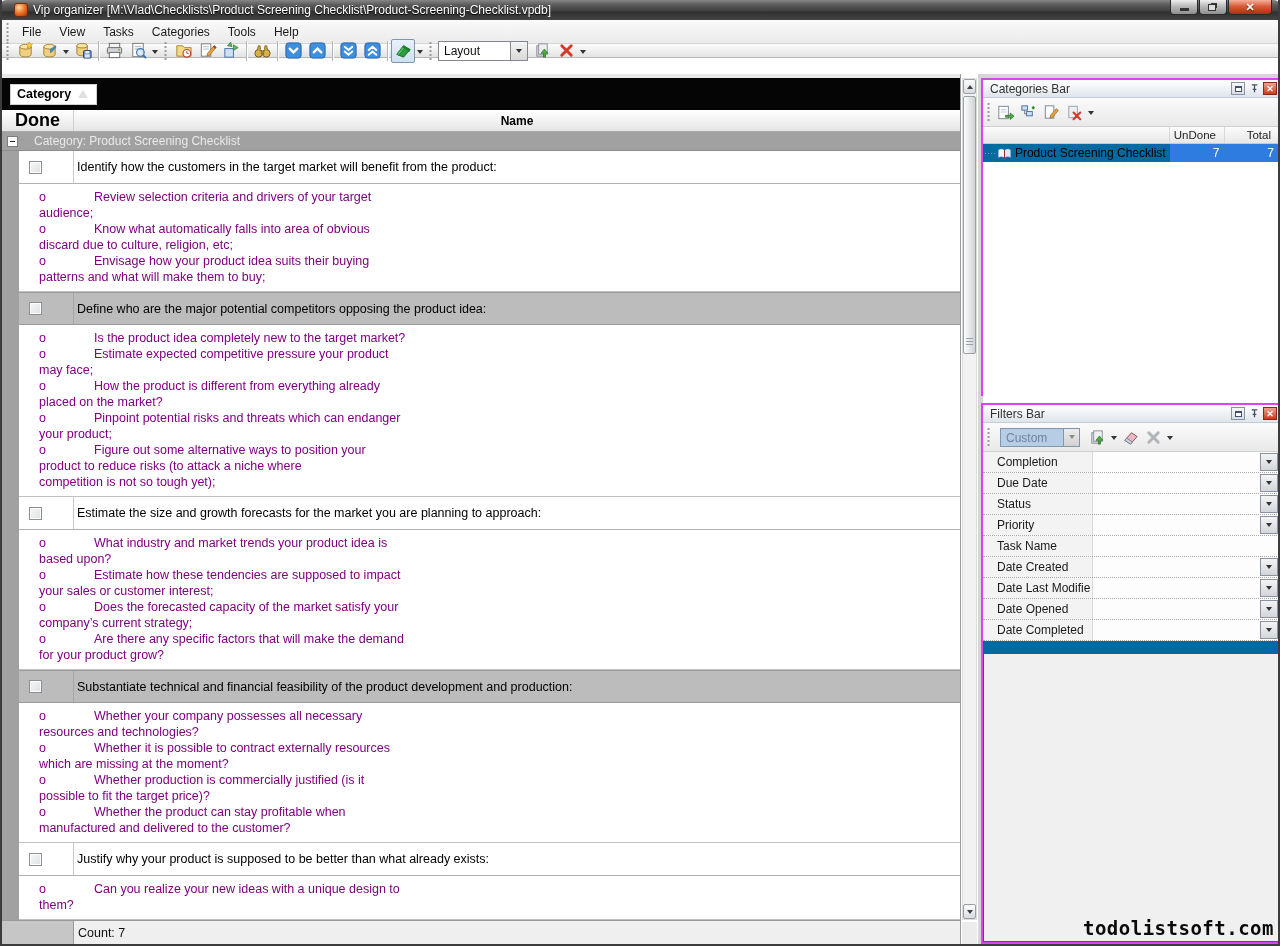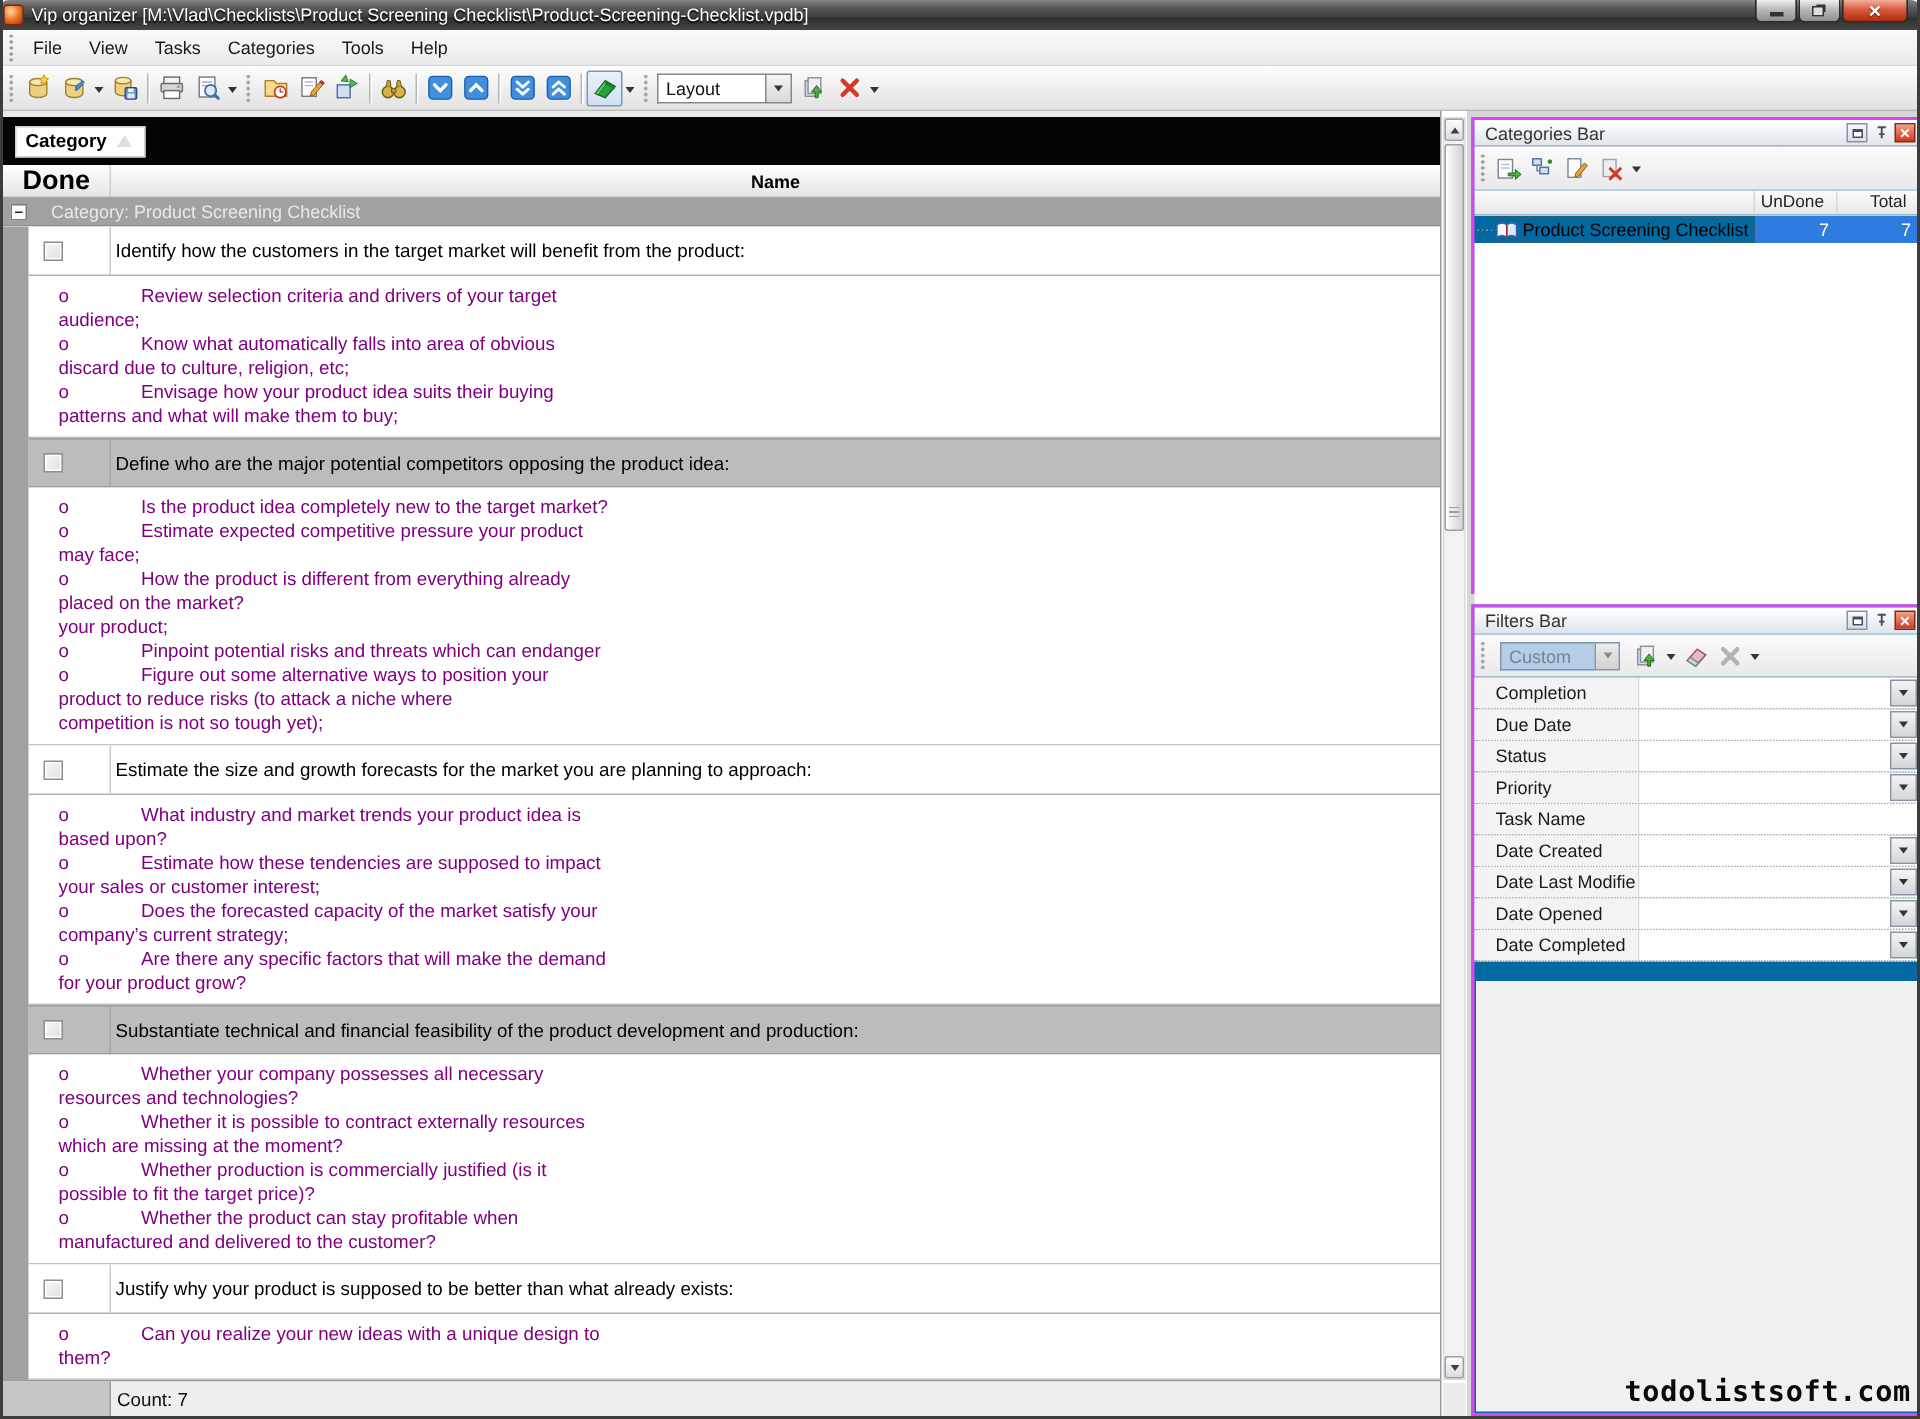--- a/index.html
+++ b/index.html
@@ -7,21 +7,21 @@
   #root{
     position:relative; width:1280px; height:946px; overflow:hidden;
     font-family:"Liberation Sans", sans-serif; background:#fff;
     border-left:2px solid #3c3c3c; border-right:2px solid #3c3c3c; border-bottom:2px solid #3c3c3c;
   }
   
   .titlebar{
     position:absolute; top:0; left:-2px; right:-2px; height:20px;
     background:linear-gradient(180deg,#868686 0%,#5a5a5a 25%,#3f3f3f 55%,#2f2f2f 60%,#454545 100%);
     border-radius:6px 6px 0 0; display:flex; align-items:center; color:#fff; font-size:12px;
-    padding-left:2px; text-shadow:0 1px 1px #000;
+    padding-left:14px; text-shadow:0 1px 1px #000;
   }
   .appicon{ width:14px; height:14px; margin-right:5px; border-radius:3px;
     background:radial-gradient(circle at 35% 30%, #ffd9a0, #e86a1e 55%, #a33207);
     border:1px solid #7a2a08; flex:0 0 auto;}
   .title-text{ white-space:nowrap; overflow:hidden; }
   .winbtns{ position:absolute; right:8px; top:0; display:flex; }
   .winbtn{ height:15px; width:28px; margin-left:1px; border:1px solid #2a2a2a; border-top:none;
     border-radius:0 0 4px 4px; background:linear-gradient(180deg,#efefef,#b9b9b9 45%,#8f8f8f);
     display:flex; align-items:center; justify-content:center; }
   .winbtn.close{ width:44px; background:linear-gradient(180deg,#f6b09a,#d95b3c 45%,#b02c12); }
@@ -30,21 +30,21 @@
   .glyph-x{ color:#fff; font-size:11px; font-weight:bold; text-shadow:0 1px 1px #5a1505; }
   
   .menubar{ position:absolute; top:20px; left:0; right:0; height:24px;
     background:linear-gradient(180deg,#fafafa,#ebebeb); border-bottom:1px solid #d5d5d5;
     display:flex; align-items:center; }
   .grip{ width:5px; height:18px; margin:0 3px;
     background-image:radial-gradient(circle,#9a9a9a 1px,transparent 1.2px);
     background-size:4px 4px; background-position:center; }
   .menu-item{ font-size:12px; color:#1a1a1a; padding:13px 9px; cursor:default; }
   
-  .toolbar{ position:absolute; top:44px; left:0; right:0; height:30px;
+  .toolbar{ position:absolute; top:44px; left:0; right:0; height:14px;
     background:linear-gradient(180deg,#fdfdfd,#e2e2e2); border-bottom:1px solid #b9b9b9;
     display:flex; align-items:center; }
   .tbtn{ width:24px; height:24px; display:flex; align-items:center; justify-content:center; border:1px solid transparent; border-radius:2px;}
   .tbtn.pressed{ border:1px solid #7f96ad; background:linear-gradient(180deg,#e9f1fa,#cfe0f2); }
   .tsep{ width:1px; height:20px; background:#b5b5b5; box-shadow:1px 0 0 #fff; margin:0 3px; }
   .dd-mini{ width:10px; height:22px; display:flex; align-items:flex-end; justify-content:center; padding-bottom:8px;}
   .tri-down{ width:0; height:0; border-left:3.5px solid transparent; border-right:3.5px solid transparent; border-top:4px solid #333; }
   .combo{ display:flex; margin:0 2px; }
   .combo-box{ width:72px; height:20px; background:#fff; border:1px solid #828790; border-right:none;
     font-size:12px; color:#111; padding:2px 0 0 5px; }
@@ -357,22 +357,22 @@
               <span class="checkbox"></span>
             </div>
             <div class="cell-name">Define who are the major potential competitors opposing the product idea:</div>
           </div>
           <div class="sub-block">
             <div class="sub-line"><span class="b">o</span><span>Is the product idea completely new to the target market?</span></div>
             <div class="sub-line"><span class="b">o</span><span>Estimate expected competitive pressure your product</span></div>
             <div class="sub-line">may face;</div>
             <div class="sub-line"><span class="b">o</span><span>How the product is different from everything already</span></div>
             <div class="sub-line">placed on the market?</div>
+            <div class="sub-line"><span class="b">o</span><span>Pinpoint potential risks and threats which can endanger</span></div>
             <div class="sub-line">your product;</div>
-            <div class="sub-line"><span class="b">o</span><span>Pinpoint potential risks and threats which can endanger</span></div>
             <div class="sub-line"><span class="b">o</span><span>Figure out some alternative ways to position your</span></div>
             <div class="sub-line">product to reduce risks (to attack a niche where</div>
             <div class="sub-line">competition is not so tough yet);</div>
           </div>
           <div class="item-row">
             <div class="cell-done">
               <span class="checkbox"></span>
             </div>
             <div class="cell-name">Estimate the size and growth forecasts for the market you are planning to approach:</div>
           </div>

